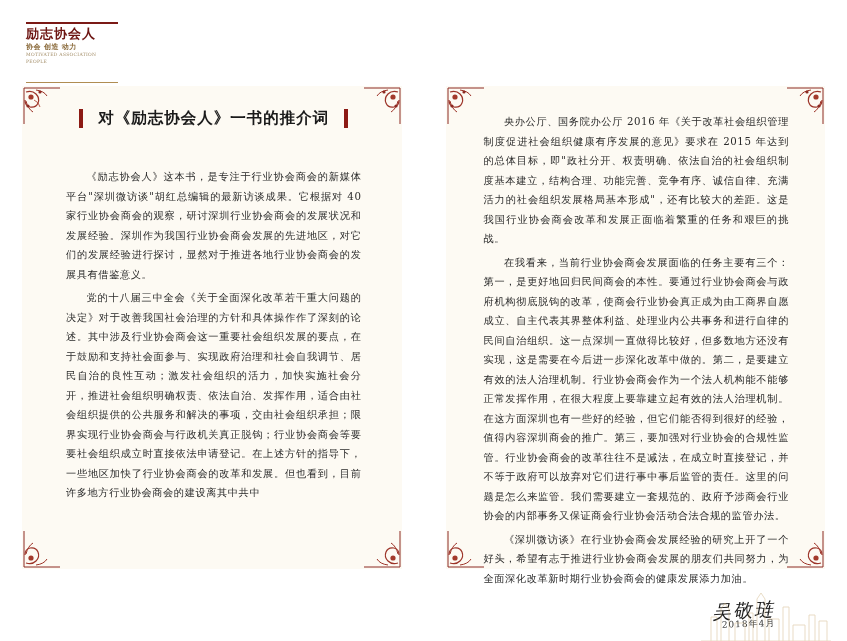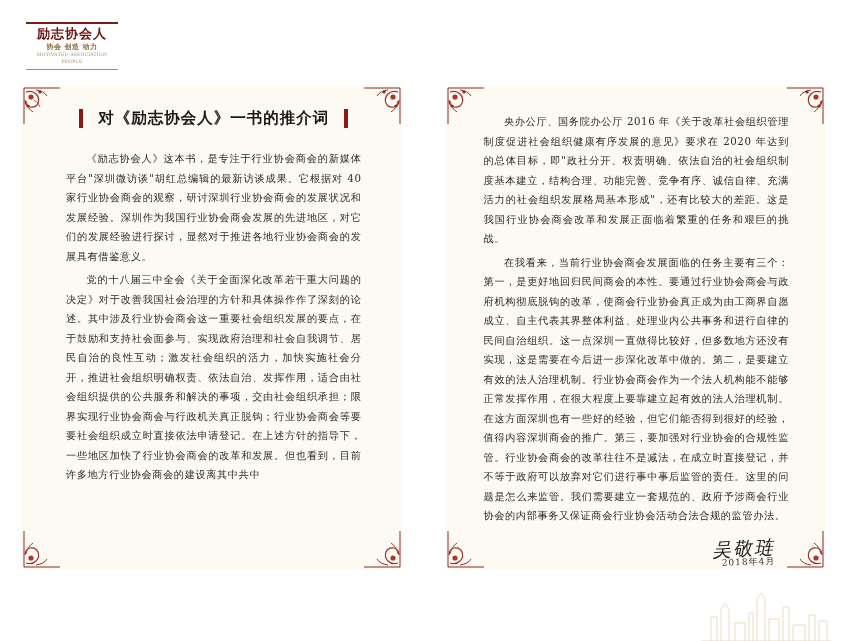--- a/index.html
+++ b/index.html
@@ -54,23 +54,22 @@
   .logo {
     position: absolute;
     left: 26px;
     top: 22px;
     width: 96px;
     height: 40px;
   }
   .logo-box {
     border-top: 2px solid #7b1a16;
     border-bottom: 1px solid #b08d52;
-    padding: 2px 0 4px 0;
+    padding: 2px 0 17px 0;
     width: 92px;
-    text-align: center;
   }
   .logo-main {
     font-size: 13px;
     letter-spacing: 1px;
     color: #6d1512;
     font-weight: bold;
     line-height: 16px;
     font-family: "DejaVu Serif", "Liberation Serif", serif;
   }
   .logo-sub {
@@ -91,21 +90,21 @@
     position: absolute;
     left: 66px;
     right: 62px;
     top: 108px;
     bottom: 86px;
   }
   .title-row {
     display: flex;
     align-items: center;
     justify-content: center;
-    margin-bottom: 20px;
+    margin-bottom: 38px;
     gap: 15px;
   }
   .title-bar {
     width: 4px;
     height: 19px;
     background: #8c1a14;
     display: inline-block;
   }
   .title-text {
     font-size: 15.5px;
@@ -267,22 +266,23 @@
       <svg viewBox="0 0 40 40">
         <path d="M2 2 L2 38 M2 2 L38 2" stroke="#8c2a22" stroke-width="1" fill="none"></path>
         <path d="M4 6 q6 -2 10 2 q4 4 2 9 q-2 5 -8 4 q-5 -1 -5 -7" fill="none" stroke="#9c3328" stroke-width="1.2"></path>
         <circle cx="9" cy="11" r="2.6" fill="#a33a2c"></circle>
         <path d="M14 4 q8 1 11 6" stroke="#9c3328" stroke-width="1" fill="none"></path>
         <path d="M4 15 q2 8 7 11" stroke="#9c3328" stroke-width="1" fill="none"></path>
       </svg>
     </div>
 
     <div class="content">
-      <p class="para">央办公厅、国务院办公厅 2016 年《关于改革社会组织管理制度促进社会组织健康有序发展的意见》要求在 2020 年达到的总体目标，即"政社分开、权责明确、依法自治的社会组织制度基本建立，结构合理、功能完善、竞争有序、诚信自律、充满活力的社会组织发展格局基本形成"，还有比较大的差距。这是我国行业协会商会改革和发展正面临着繁重的任务和艰巨的挑战。</p>
+      <p class="para">央办公厅、国务院办公厅 2016 年《关于改革社会组织管理制度促进社会组织健康有序发展的意见》要求在 2015 年达到的总体目标，即"政社分开、权责明确、依法自治的社会组织制度基本建立，结构合理、功能完善、竞争有序、诚信自律、充满活力的社会组织发展格局基本形成"，还有比较大的差距。这是我国行业协会商会改革和发展正面临着繁重的任务和艰巨的挑战。</p>
       <p class="para">在我看来，当前行业协会商会发展面临的任务主要有三个：第一，是更好地回归民间商会的本性。要通过行业协会商会与政府机构彻底脱钩的改革，使商会行业协会真正成为由工商界自愿成立、自主代表其界整体利益、处理业内公共事务和进行自律的民间自治组织。这一点深圳一直做得比较好，但多数地方还没有实现，这是需要在今后进一步深化改革中做的。第二，是要建立有效的法人治理机制。行业协会商会作为一个法人机构能不能够正常发挥作用，在很大程度上要靠建立起有效的法人治理机制。在这方面深圳也有一些好的经验，但它们能否得到很好的经验，值得内容深圳商会的推广。第三，要加强对行业协会的合规性监管。行业协会商会的改革往往不是减法，在成立时直接登记，并不等于政府可以放弃对它们进行事中事后监管的责任。这里的问题是怎么来监管。我们需要建立一套规范的、政府予涉商会行业协会的内部事务又保证商会行业协会活动合法合规的监管办法。</p>
+      <p class="para">《深圳微访谈》在行业协会商会发展经验的研究上开了一个好头，希望有志于推进行业协会商会发展的朋友们共同努力，为全面深化改革新时期行业协会商会的健康发展添力加油。</p>
       <div class="signature">
         <span class="sig-name">吴敬琏</span>
         <span class="sig-date">2018年4月</span>
       </div>
     </div>
 
     <div class="footer-art">
       <svg viewBox="0 0 130 54" width="130" height="54">
         <g stroke="#c8a86f" stroke-width="0.8" fill="none">
           <path d="M10 54 L10 30 L16 30 L16 54"></path>

